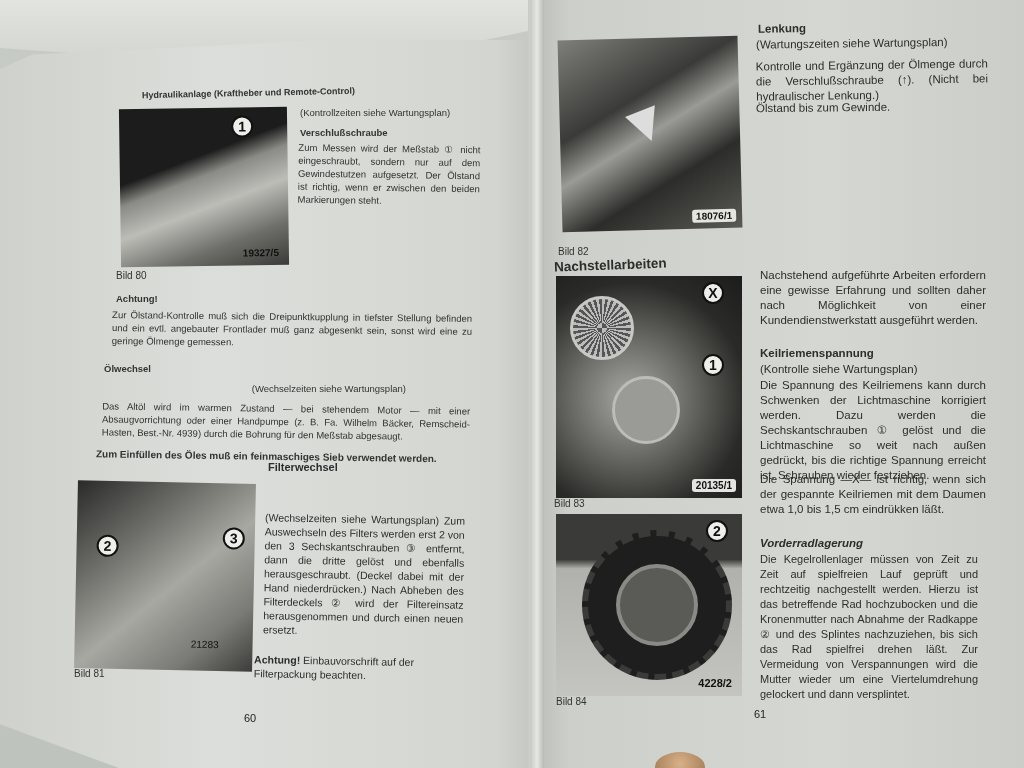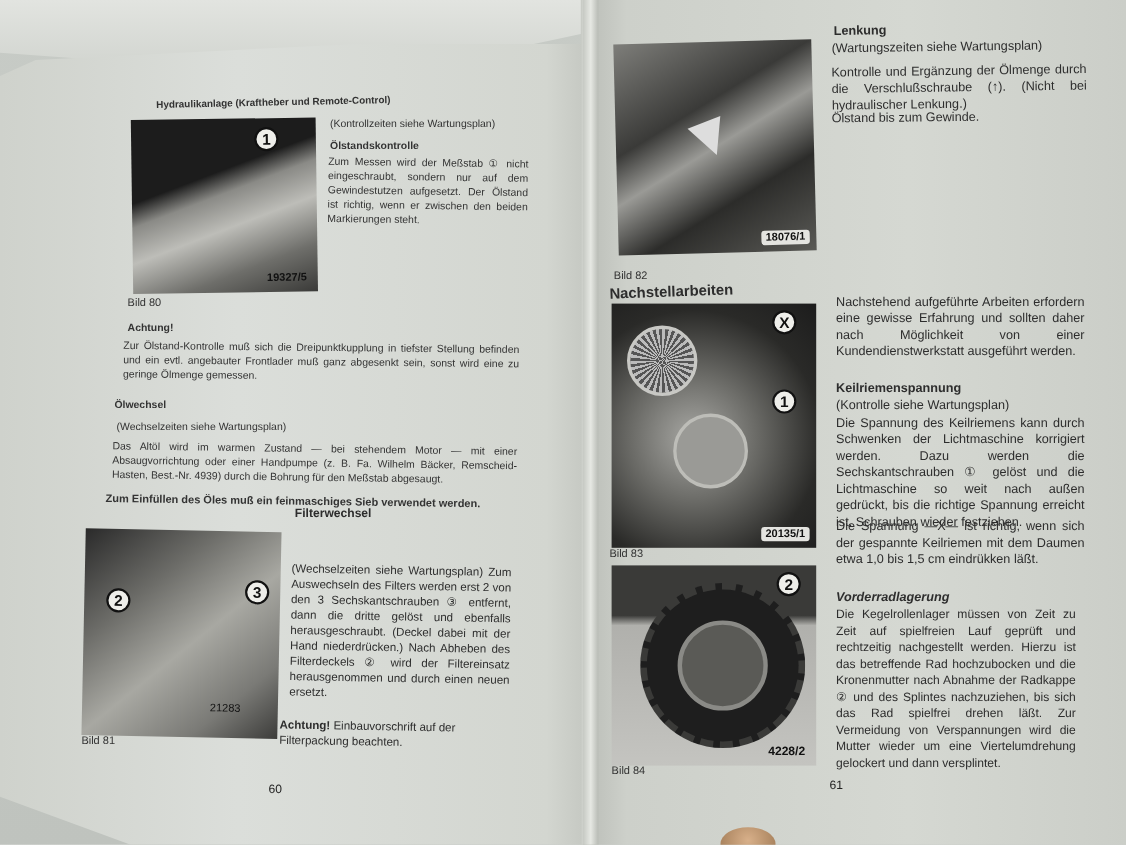--- a/index.html
+++ b/index.html
@@ -69,28 +69,28 @@
 
 <div class="txt bold" style="left:142px; top:86px; width:300px; transform:rotate(-1.2deg); font-size:9px;">Hydraulikanlage (Kraftheber und Remote-Control)</div>
 
 <div class="photo" style="left:120px; top:108px; width:168px; height:158px; transform:rotate(-0.8deg); background:linear-gradient(160deg,#1c1c1c 0%,#1c1c1c 35%,#8a8a86 45%,#bdbdb8 60%,#6e6e6a 80%,#3a3a38 100%);">
   <div class="num-circle" style="left:112px; top:8px;">1</div>
   <div class="code" style="background:transparent; color:#111;">19327/5</div>
 </div>
 <div class="caption" style="left:116px; top:270px;">Bild 80</div>
 
 <div class="txt justify" style="left:300px; top:106px; width:182px;">(Kontrollzeiten siehe Wartungsplan)</div>
-<div class="txt bold" style="left:300px; top:126px; width:182px;">Ölstandskontrolle</div>
+<div class="txt bold" style="left:300px; top:126px; width:182px;">Verschlußschraube</div>
 <div class="txt justify" style="left:298px; top:142px; width:182px; transform:rotate(0.8deg);">Zum Messen wird der Meßstab ① nicht eingeschraubt, sondern nur auf dem Gewindestutzen aufgesetzt. Der Ölstand ist richtig, wenn er zwischen den beiden Markierungen steht.</div>
 
 <div class="txt bold" style="left:116px; top:292px; width:200px;">Achtung!</div>
 <div class="txt justify" style="left:112px; top:310px; width:360px; transform:rotate(0.6deg);">Zur Ölstand-Kontrolle muß sich die Dreipunktkupplung in tiefster Stellung befinden und ein evtl. angebauter Frontlader muß ganz abgesenkt sein, sonst wird eine zu geringe Ölmenge gemessen.</div>
 
 <div class="txt bold" style="left:104px; top:362px; width:200px;">Ölwechsel</div>
-<div class="txt" style="left:106px; top:382px; width:300px;">(Wechselzeiten siehe Wartungsplan)</div>
+<div class="txt" style="left:106px; top:382px; width:300px;text-align:right;">(Wechselzeiten siehe Wartungsplan)</div>
 <div class="txt justify" style="left:102px; top:402px; width:368px; transform:rotate(0.8deg);">Das Altöl wird im warmen Zustand — bei stehendem Motor — mit einer Absaugvorrichtung oder einer Handpumpe (z. B. Fa. Wilhelm Bäcker, Remscheid-Hasten, Best.-Nr. 4939) durch die Bohrung für den Meßstab abgesaugt.</div>
 <div class="txt bold" style="left:96px; top:450px; width:380px; transform:rotate(0.8deg); font-size:10px;">Zum Einfüllen des Öles muß ein feinmaschiges Sieb verwendet werden.</div>
 
 <div class="photo" style="left:76px; top:482px; width:178px; height:188px; transform:rotate(1.2deg); background:linear-gradient(140deg,#2a2a2a 0%,#6c6c68 30%,#a8a8a2 55%,#7a7a76 80%,#3c3c3a 100%);">
   <div class="num-circle" style="left:20px; top:54px;">2</div>
   <div class="num-circle" style="left:146px; top:44px;">3</div>
   <div class="code" style="background:transparent; bottom:20px; right:30px; font-weight:normal;">21283</div>
 </div>
 <div class="caption" style="left:74px; top:668px;">Bild 81</div>
 

